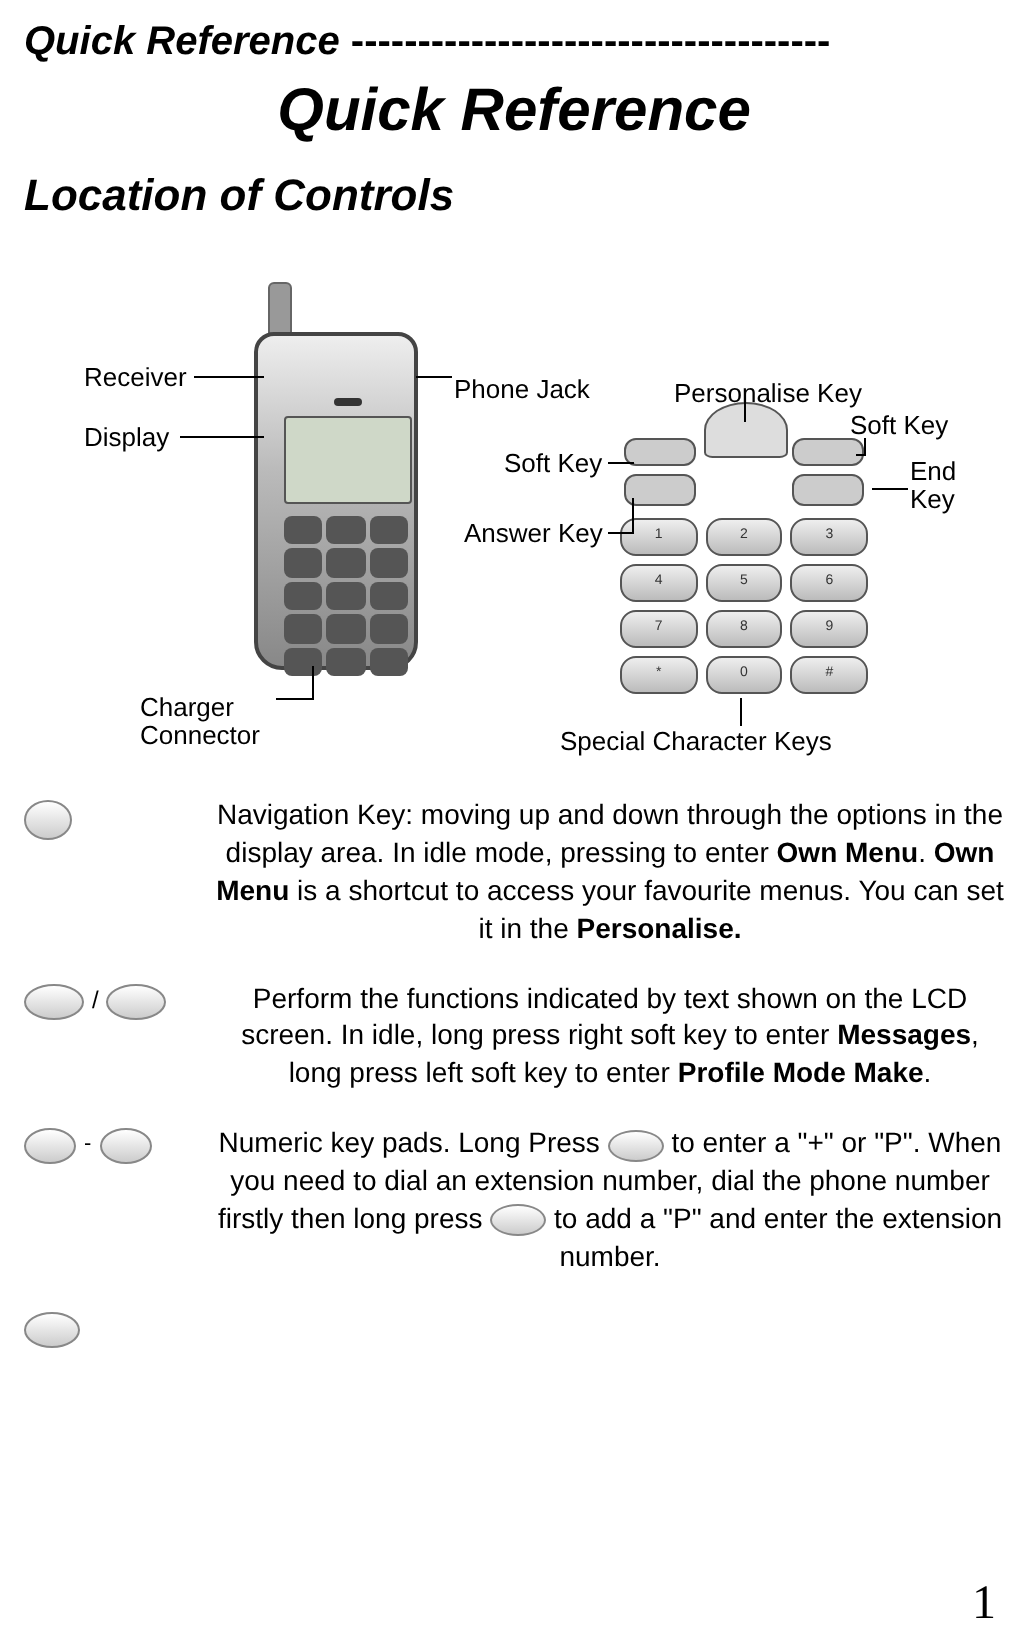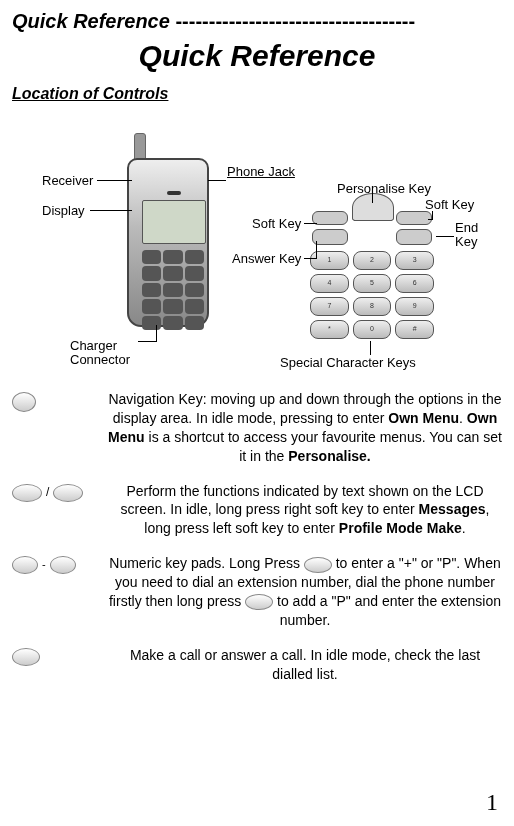--- a/index.html
+++ b/index.html
@@ -22,22 +22,21 @@
   h1.main-title {
     font-weight: bold;
     font-style: italic;
     font-size: 30px;
     text-align: center;
     margin: 6px 0 12px 0;
   }
   h2.section {
     font-weight: bold;
     font-style: italic;
-    font-size: 16px;
-    text-decoration: underline;
+    font-size: 22px;
     margin: 0 0 20px 0;
   }
   .diagram-area {
     position: relative;
     height: 250px;
     margin-bottom: 17px;
   }
   .phone {
     position: absolute;
     left: 110px;
@@ -245,21 +244,21 @@
   <div class="line" style="left:85px; top:57px; width:35px; height:1px;"></div>
 
   <span class="label" style="left:30px; top:80px;">Display</span>
   <div class="line" style="left:78px; top:87px; width:42px; height:1px;"></div>
 
   <span class="label" style="left:58px; top:215px;">Charger</span>
   <span class="label" style="left:58px; top:229px;">Connector</span>
   <div class="line" style="left:126px; top:218px; width:18px; height:1px;"></div>
   <div class="line" style="left:144px; top:202px; width:1px; height:17px;"></div>
 
-  <span class="label" style="left:215px; top:41px;text-decoration:underline;">Phone Jack</span>
+  <span class="label" style="left:215px; top:56px;">Phone Jack</span>
   <div class="line" style="left:196px; top:57px; width:18px; height:1px;"></div>
 
   <div class="keypad-large">
     <div class="nav-key"></div>
     <div class="softkey-l"></div>
     <div class="softkey-r"></div>
     <div class="answer-key"></div>
     <div class="end-key"></div>
     <div class="num-grid">
       <div>1</div>
@@ -329,18 +328,17 @@
     </div>
     <div class="text-col">
       <span>Numeric key pads. Long Press </span><span class="oval-icon" style="width:26px;height:14px;vertical-align:middle;"></span><span> to enter a "+" or "P". When you need to dial an extension number, dial the phone number firstly then long press </span><span class="oval-icon" style="width:26px;height:14px;vertical-align:middle;"></span><span> to add a "P" and enter the extension number.</span>
     </div>
   </div>
 
   <div class="row">
     <div class="icon-col">
       <span class="oval-icon" style="width:26px;"></span>
     </div>
-    <div class="text-col">Make a call or answer a call. In idle mode, check the last dialled list.</div>
   </div>
 
 </div>
 
 <div class="page-num">1</div>
 
 </body></html>

